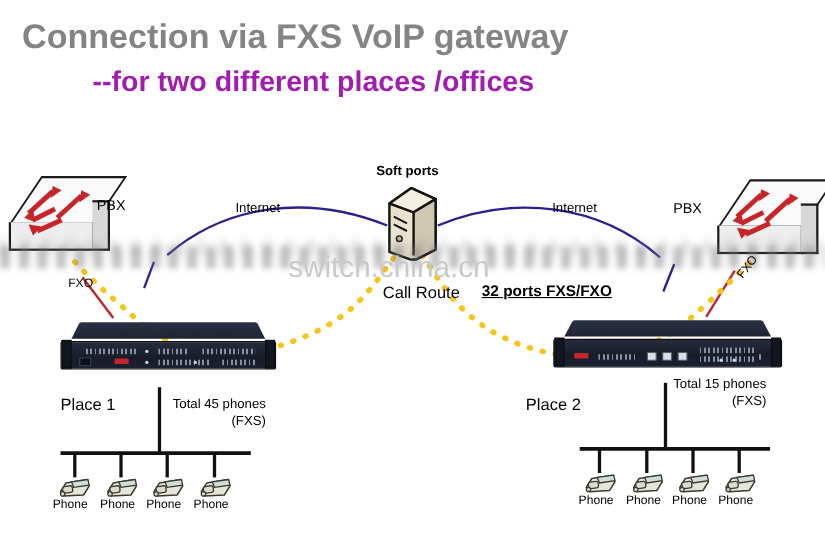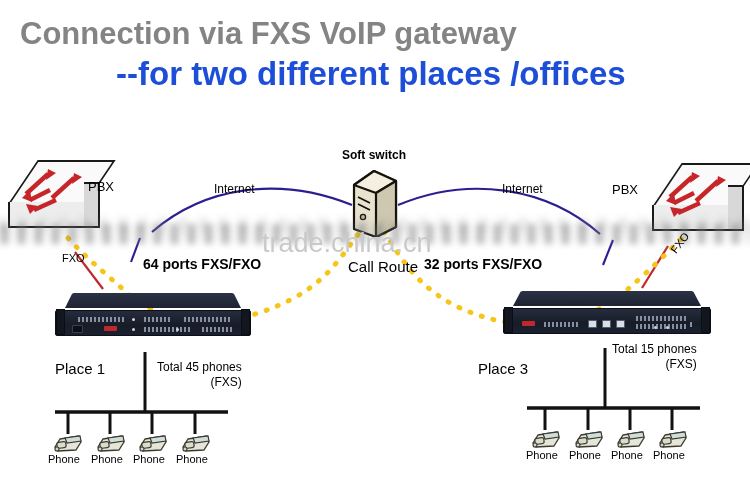--- a/index.html
+++ b/index.html
@@ -11,22 +11,22 @@
   #stage { position:absolute; inset:0; width:750px; height:376px; }
 
   
   .title-block { position:absolute; left:0; top:14px; width:750px; }
   .title-line1 {
     font-size:31px; font-weight:bold; color:#848484;
     letter-spacing:0px; padding-left:20px; line-height:40px;
     white-space:nowrap;
   }
   .title-line2 {
-    font-size:33px; font-weight:bold; color:#1d4ed8;
-    padding-left:116px; line-height:40px; white-space:nowrap;
+    font-size:26px; font-weight:bold; color:#a21caf;
+    padding-left:84px; line-height:40px; white-space:nowrap;
   }
 
   
   .lbl { position:absolute; white-space:nowrap; color:#000; }
 
   .lbl-pbx      { font-size:13px; }
   .lbl-internet { font-size:12px; }
   .lbl-soft     { font-size:12px; font-weight:bold; }
   .lbl-callroute{ font-size:15px; }
   .lbl-ports    { font-size:14px; font-weight:bold; }
@@ -202,21 +202,21 @@
       <g fill="#c6252a">
         <polygon points="44,9 52,13 42,20"></polygon>
         <polygon points="70,13 78,17 68,24"></polygon>
         <polygon points="18,38 26,30 28,42"></polygon>
         <polygon points="26,54 22,44 34,46"></polygon>
       </g>
     </svg>
   </div>
   <div class="lbl lbl-pbx" style="left:612px; top:182px;">PBX</div>
 
-  <div class="lbl lbl-soft" style="left:342px; top:148px;">Soft switch</div>
+  <div class="lbl lbl-soft" style="left:342px; top:148px;">Soft ports</div>
   <div class="tower" style="left:352px; top:167px;">
     <svg width="46" height="70" viewBox="0 0 46 70">
       <polygon points="2,18 22,4 44,14 44,60 24,70 2,62" fill="#e8e2cf" stroke="#15130c" stroke-width="2.2" stroke-linejoin="round"></polygon>
       <polygon points="2,18 22,4 44,14 24,26" fill="#f4efe0" stroke="#15130c" stroke-width="2.2" stroke-linejoin="round"></polygon>
       <polygon points="24,26 44,14 44,60 24,70" fill="#cfc8b0" stroke="#15130c" stroke-width="2.2" stroke-linejoin="round"></polygon>
       <g stroke="#15130c" stroke-width="1.8" fill="none">
         <path d="M 6 30 L 18 36"></path>
           <path d="M 6 37 L 18 43"></path>
       </g>
       <circle cx="11" cy="50" r="2.6" fill="#bdb7a3" stroke="#15130c" stroke-width="1.3"></circle>
@@ -225,26 +225,25 @@
 
   <div class="lbl lbl-internet" style="left:214px; top:182px;">Internet</div>
   <div class="lbl lbl-internet" style="left:502px; top:182px;">Internet</div>
 
   <div class="lbl lbl-callroute" style="left:348px; top:258px;text-align:right;">Call Route</div>
 
   <div class="wm-band">
     <div class="wm-smear s2"></div>
     <div class="wm-smear"></div>
   </div>
-  <div class="wm-text">trade.china.cn</div>
+  <div class="wm-text">switch.china.cn</div>
 
   <div class="lbl lbl-fxo" style="left:62px; top:252px;">FXO</div>
-  <div class="lbl lbl-ports" style="left:143px; top:256px;">64 ports FXS/FXO</div>
-
-  <div class="lbl lbl-ports" style="left:424px; top:256px;">32 ports FXS/FXO</div>
+
+  <div class="lbl lbl-ports" style="left:438px; top:256px;text-decoration:underline;">32 ports FXS/FXO</div>
   <div class="lbl lbl-fxo" style="left:668px; top:248px; transform:rotate(-52deg); transform-origin:left top;">FXO</div>
 
   <div class="gw" style="left:55px; top:286px; width:196px; height:50px;">
     <div class="gw-top"></div>
     <div class="gw-face">
       <div class="ear l"></div>
       <div class="ear r"></div>
       <div class="ports" style="left:22px; top:6px;  width:48px;"></div>
       <div class="ports" style="left:88px; top:6px;  width:26px;"></div>
       <div class="ports" style="left:128px;top:6px;  width:48px;"></div>
@@ -275,21 +274,21 @@
       <div class="ports" style="left:186px;top:13px; width:2px;"></div>
     </div>
   </div>
 
   <div class="lbl lbl-place" style="left:55px; top:360px;">Place 1</div>
   <div class="lbl lbl-total" style="left:157px; top:360px;">
     <div>Total 45 phones</div>
     <div>(FXS)</div>
   </div>
 
-  <div class="lbl lbl-place" style="left:478px; top:360px;">Place 3</div>
+  <div class="lbl lbl-place" style="left:478px; top:360px;">Place 2</div>
   <div class="lbl lbl-total" style="left:612px; top:342px;">
     <div>Total 15  phones</div>
     <div>(FXS)</div>
   </div>
 
   <div id="phones-left">
       <div class="phone" style="left: 52px; top: 433px;"><svg width="32" height="20" viewBox="0 0 32 20">
           <polygon points="3,14 8,6 27,3 29,9 24,17 6,18" fill="#e6e6d8" stroke="#3a3a32" stroke-width="1.4" stroke-linejoin="round"></polygon>
           <polygon points="13,5 28,3 29,8 15,10" fill="#cfded8" stroke="#3a3a32" stroke-width="1.2"></polygon>
           <rect x="5" y="9" width="9" height="6" rx="2" fill="#dcdccd" stroke="#3a3a32" stroke-width="1.2" transform="rotate(-8 9 12)"></rect>

